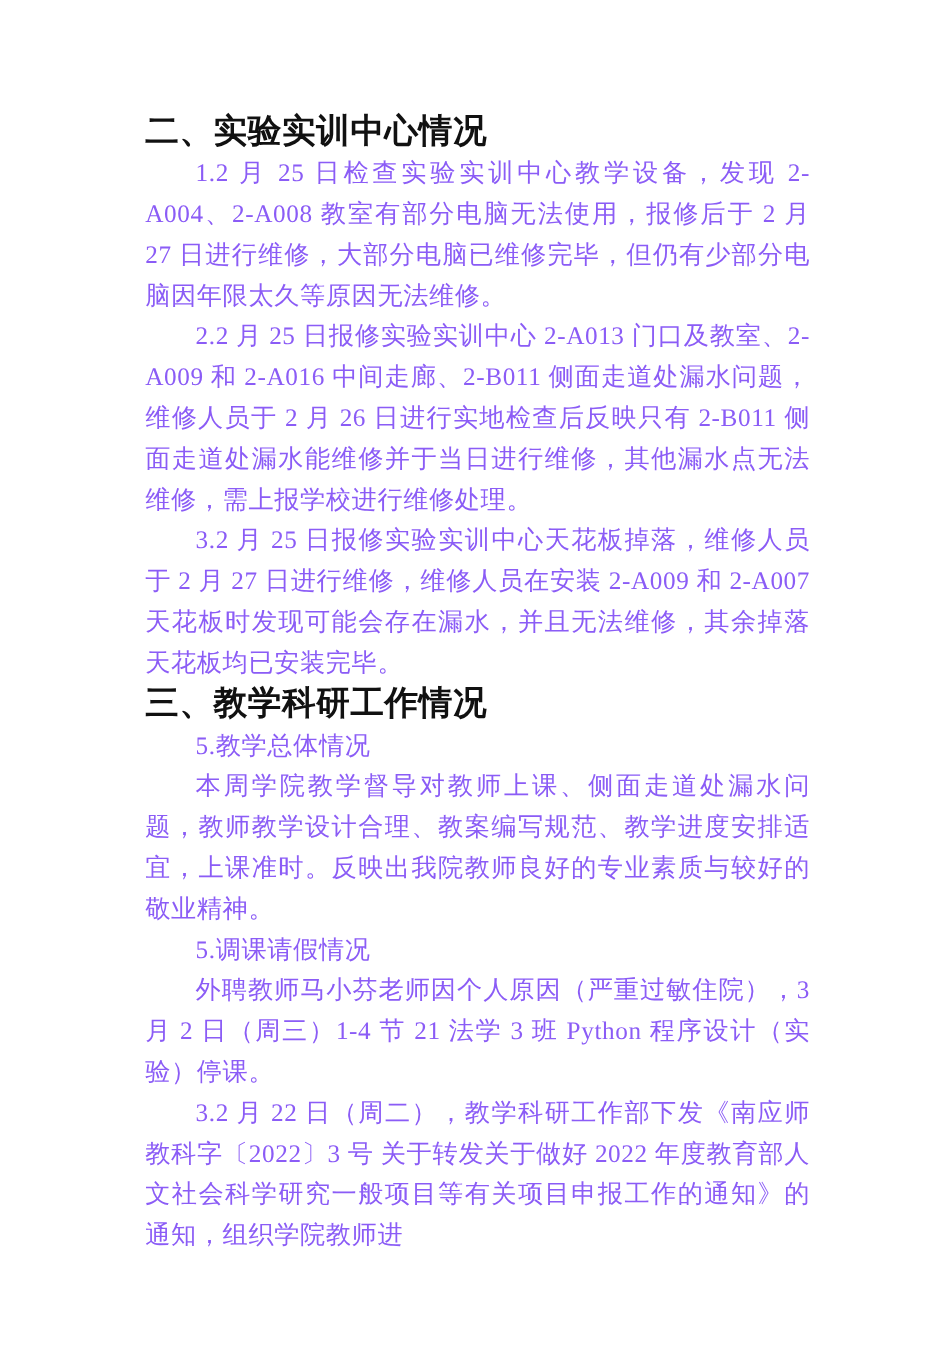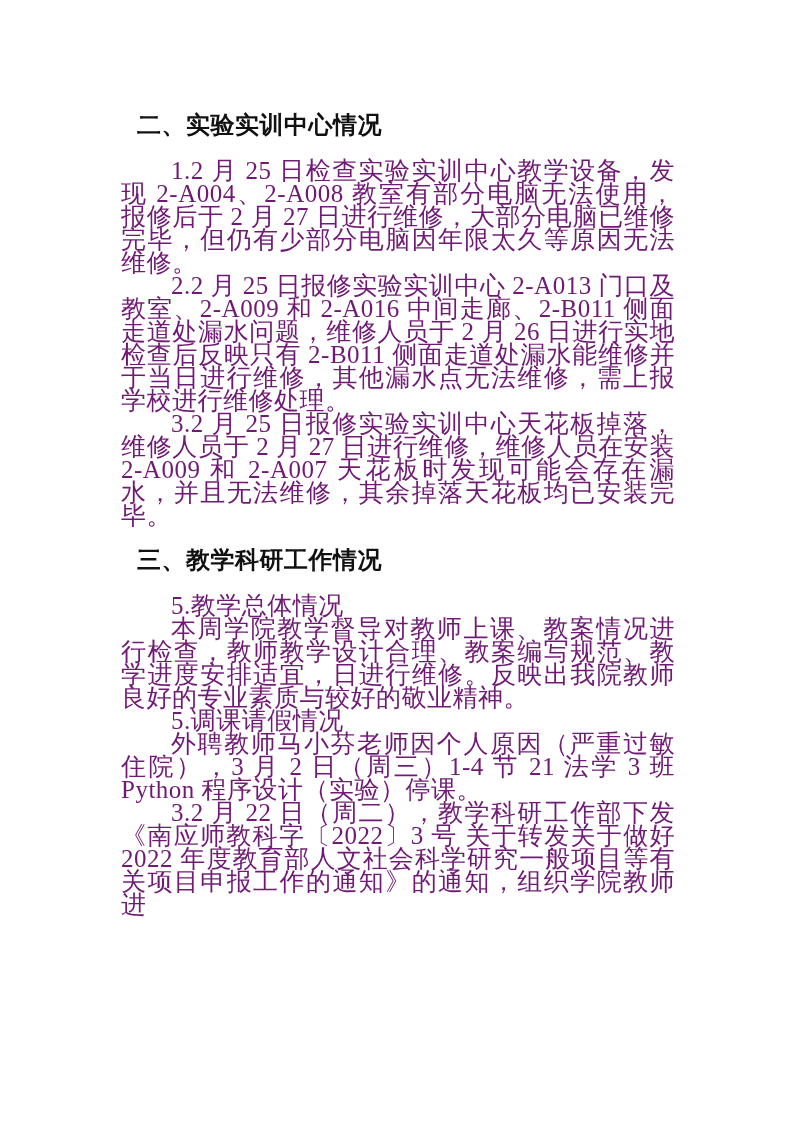--- a/index.html
+++ b/index.html
@@ -15,36 +15,36 @@
   }
   .page {
     box-sizing: border-box;
     width: 793px;
     height: 1122px;
     background: #ffffff;
     padding: 92px 118px 40px 121px;
     color: #1c1c1c;
   }
   .section-heading {
-    font-size: 24px;
+    font-size: 28px;
     font-weight: 700;
     line-height: 35px;
-    margin: 16px;
+    margin: 0;
     letter-spacing: 0.5px;
     color: #111111;
     text-align: left;
   }
   .body-par {
-    font-size: 25px;
-    line-height: 23px;
+    font-size: 21px;
+    line-height: 34px;
     margin: 0;
     text-indent: 2em;
     text-align: justify;
     letter-spacing: 0.5px;
-    color: #701a75;
+    color: #8b5cf6;
     word-break: break-word;
   }
 </style>
 </head>
 <body>
 
 <div class="page">
 
   <h2 class="section-heading">二、实验实训中心情况</h2>
 
@@ -53,21 +53,21 @@
   <p class="body-par">2.2 月 25 日报修实验实训中心 2-A013 门口及教室、2-A009 和 2-A016 中间走廊、2-B011 侧面走道处漏水问题，维修人员于 2 月 26 日进行实地检查后反映只有 2-B011 侧面走道处漏水能维修并于当日进行维修，其他漏水点无法维修，需上报学校进行维修处理。</p>
 
   <p class="body-par">3.2 月 25 日报修实验实训中心天花板掉落，维修人员于 2 月 27 日进行维修，维修人员在安装 2-A009 和 2-A007 天花板时发现可能会存在漏水，并且无法维修，其余掉落天花板均已安装完毕。</p>
 
 
 
   <h2 class="section-heading">三、教学科研工作情况</h2>
 
   <p class="body-par">5.教学总体情况</p>
 
-  <p class="body-par">本周学院教学督导对教师上课、教案情况进行检查，教师教学设计合理、教案编写规范、教学进度安排适宜，日进行维修。反映出我院教师良好的专业素质与较好的敬业精神。</p>
+  <p class="body-par">本周学院教学督导对教师上课、侧面走道处漏水问题，教师教学设计合理、教案编写规范、教学进度安排适宜，上课准时。反映出我院教师良好的专业素质与较好的敬业精神。</p>
 
   <p class="body-par">5.调课请假情况</p>
 
   <p class="body-par">外聘教师马小芬老师因个人原因（严重过敏住院），3 月 2 日（周三）1-4 节 21 法学 3 班 Python 程序设计（实验）停课。</p>
 
   <p class="body-par">3.2 月 22 日（周二），教学科研工作部下发《南应师教科字〔2022〕3 号 关于转发关于做好 2022 年度教育部人文社会科学研究一般项目等有关项目申报工作的通知》的通知，组织学院教师进</p>
 
 </div>
 
 </body></html>

